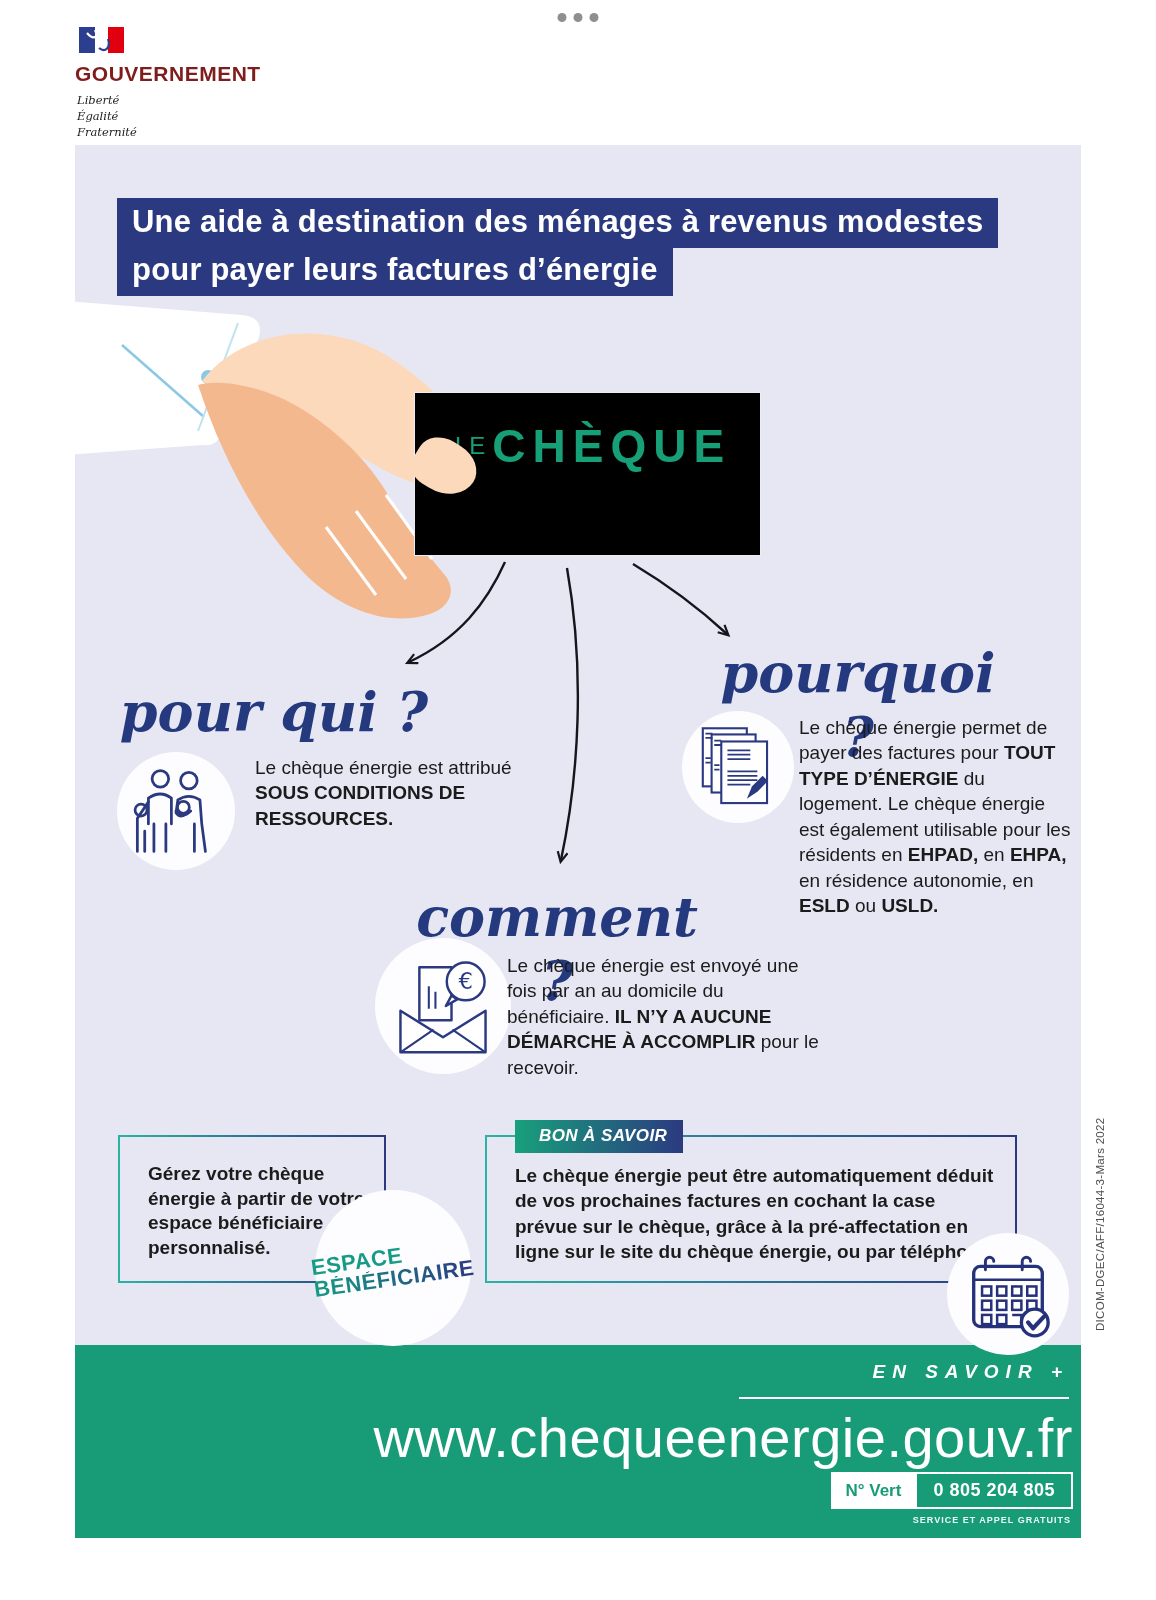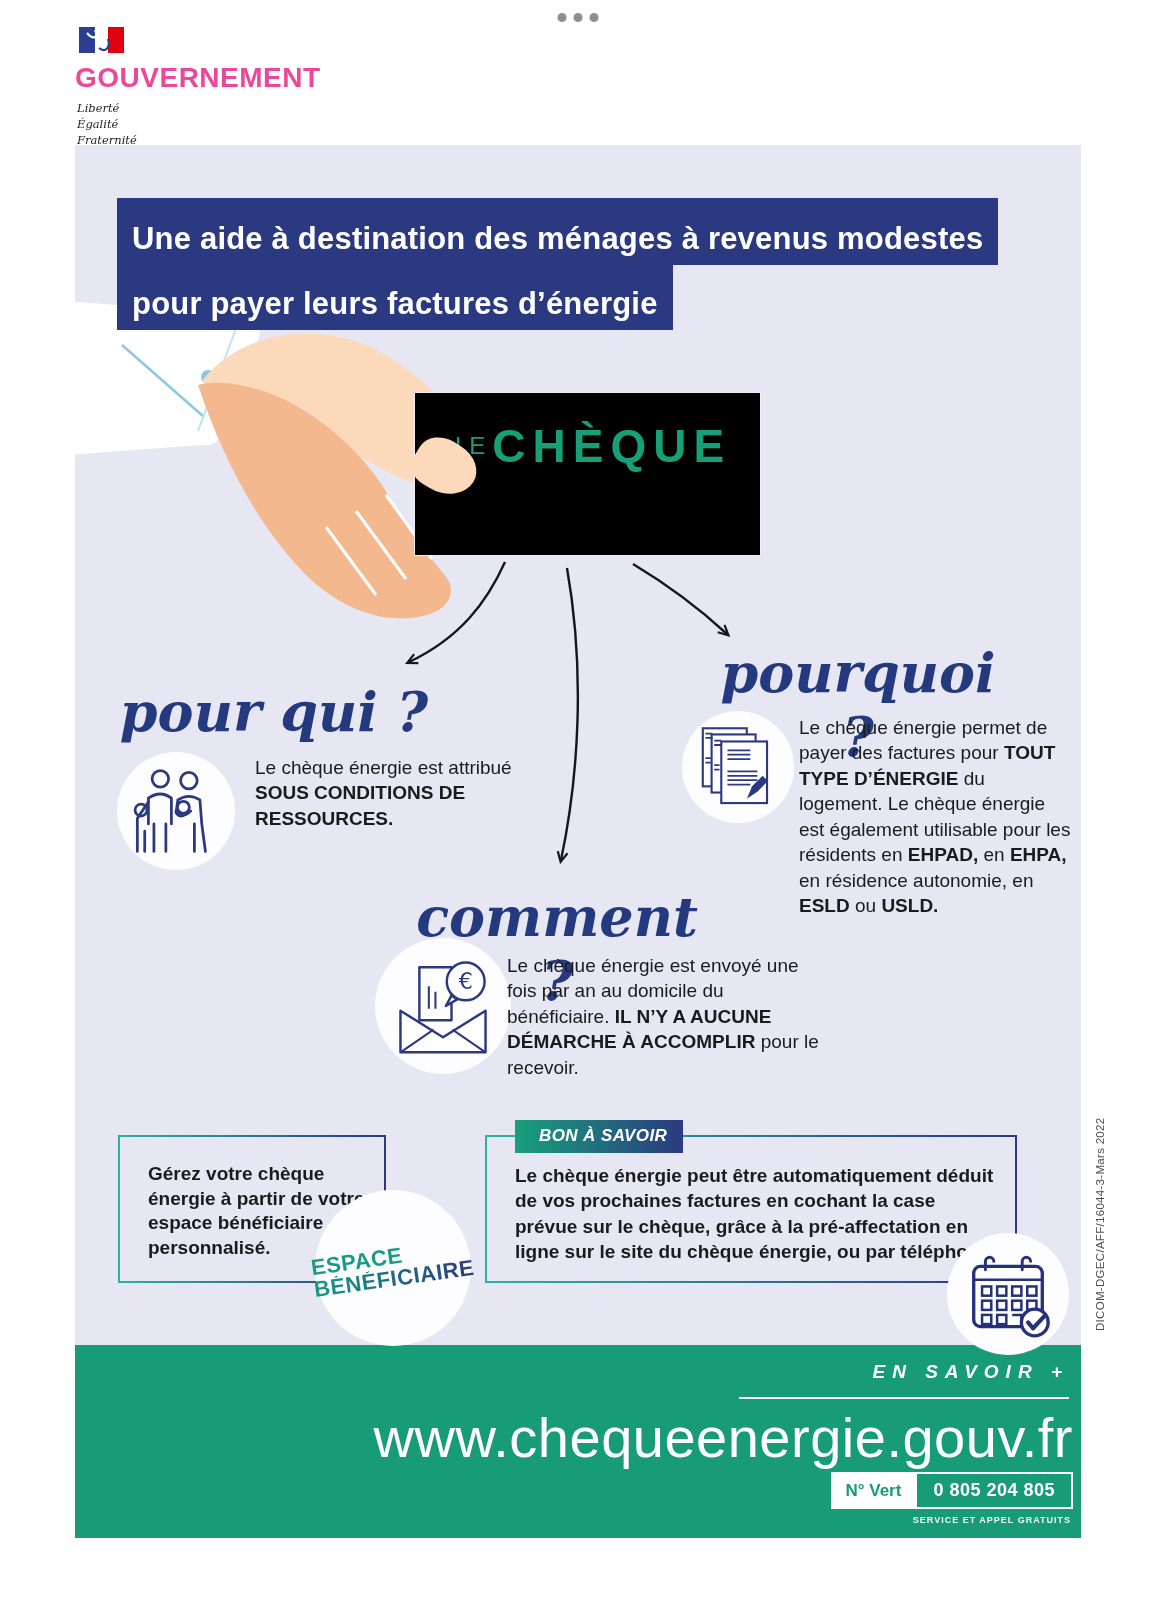--- a/index.html
+++ b/index.html
@@ -6,29 +6,29 @@
   html,body { width:1156px; height:1600px; background:#ffffff; font-family:"Liberation Sans", sans-serif; }
   .page { position:relative; width:1156px; height:1600px; background:#ffffff; overflow:hidden; }
 
   
   .dots { position:absolute; top:13px; left:50%; transform:translateX(-50%); display:flex; gap:7px; }
   .dots span { width:9px; height:9px; border-radius:50%; background:#8f8f8f; display:block; }
 
   
   .gov { position:absolute; left:75px; top:26px; }
   .gov-flag { width:50px; height:30px; position:relative; margin-left:2px; }
-  .gov-name { font-size:28px; font-weight:700; letter-spacing:0.5px; color:#ec4899; margin-top:6px; }
+  .gov-name { font-size:21px; font-weight:700; letter-spacing:0.5px; color:#7f1d1d; margin-top:6px; }
   .gov-motto { font-family:"DejaVu Serif", serif; font-style:italic; font-size:11.5px; color:#1c1c1c; line-height:1.4; margin-top:6px; margin-left:2px; }
 
   
   .poster { position:absolute; left:75px; top:145px; width:1006px; height:1393px; background:#e7e7f4; overflow:hidden; }
 
   
   .banner { position:absolute; left:42px; top:53px; z-index:4; }
-  .banner span { display:inline-block; background:#2b3a80; color:#fff; font-size:31px; font-weight:700; letter-spacing:0.2px; padding:24px 15px 9px 15px; line-height:1.1; }
+  .banner span { display:inline-block; background:#2b3a80; color:#fff; font-size:31px; font-weight:700; letter-spacing:0.2px; padding:7px 15px 9px 15px; line-height:1.1; }
   .banner .l2 { margin-top:-2px; }
 
   .hand-svg { position:absolute; left:-1px; top:150px; width:420px; height:350px; z-index:1; }
 
   
   .cheque-card { position:absolute; left:340px; top:248px; width:345px; height:162px; background:#000000; z-index:2; padding:30px 0 0 40px; box-shadow:0 0 0 1px #ececf2; }
   .cheque-card .le { color:#17a077; font-size:24px; font-weight:400; letter-spacing:1px; margin-right:6px; vertical-align:8px; }
   .cheque-card .big { color:#17a077; font-size:46px; font-weight:800; letter-spacing:7px; line-height:1.02; }
   .thumb { position:absolute; left:338px; top:296px; width:64px; height:52px; background:#fcd9bb; border-radius:48% 52% 62% 38%; transform:rotate(32deg); z-index:3; }
 

